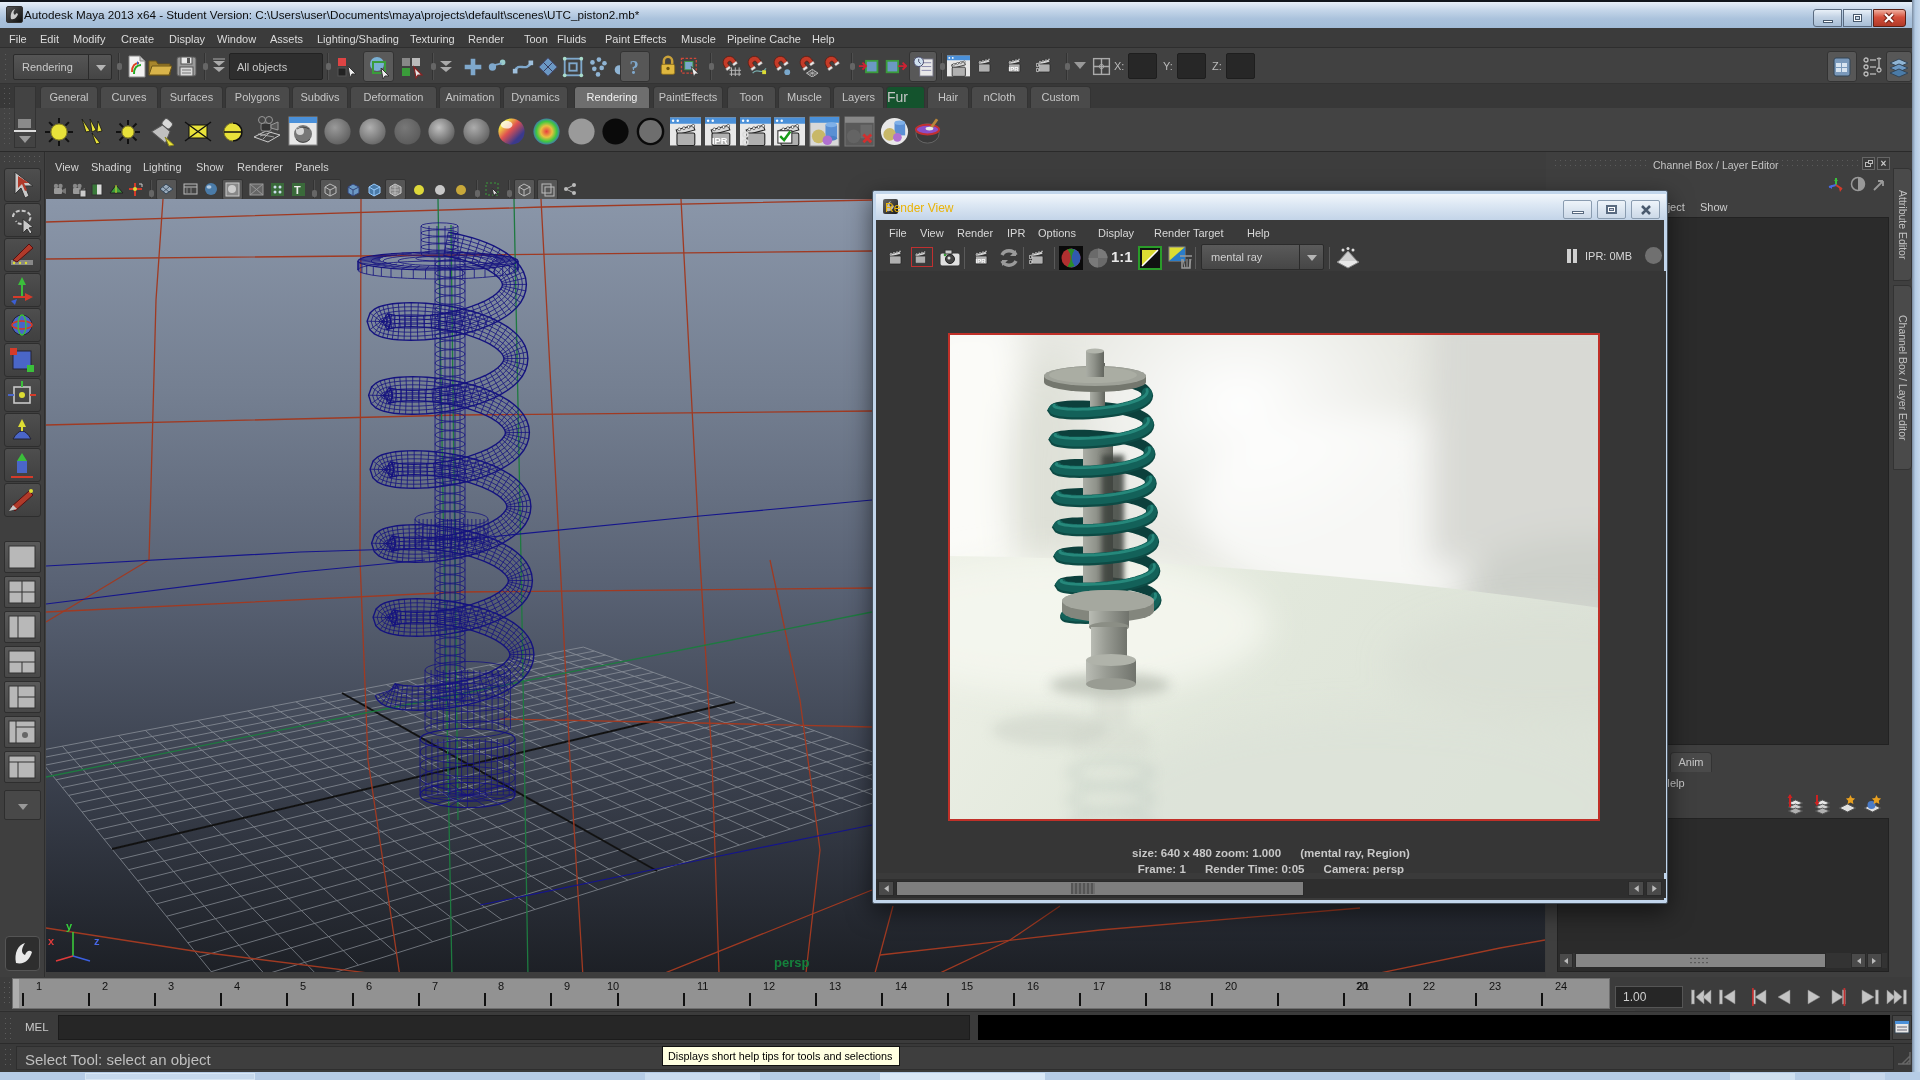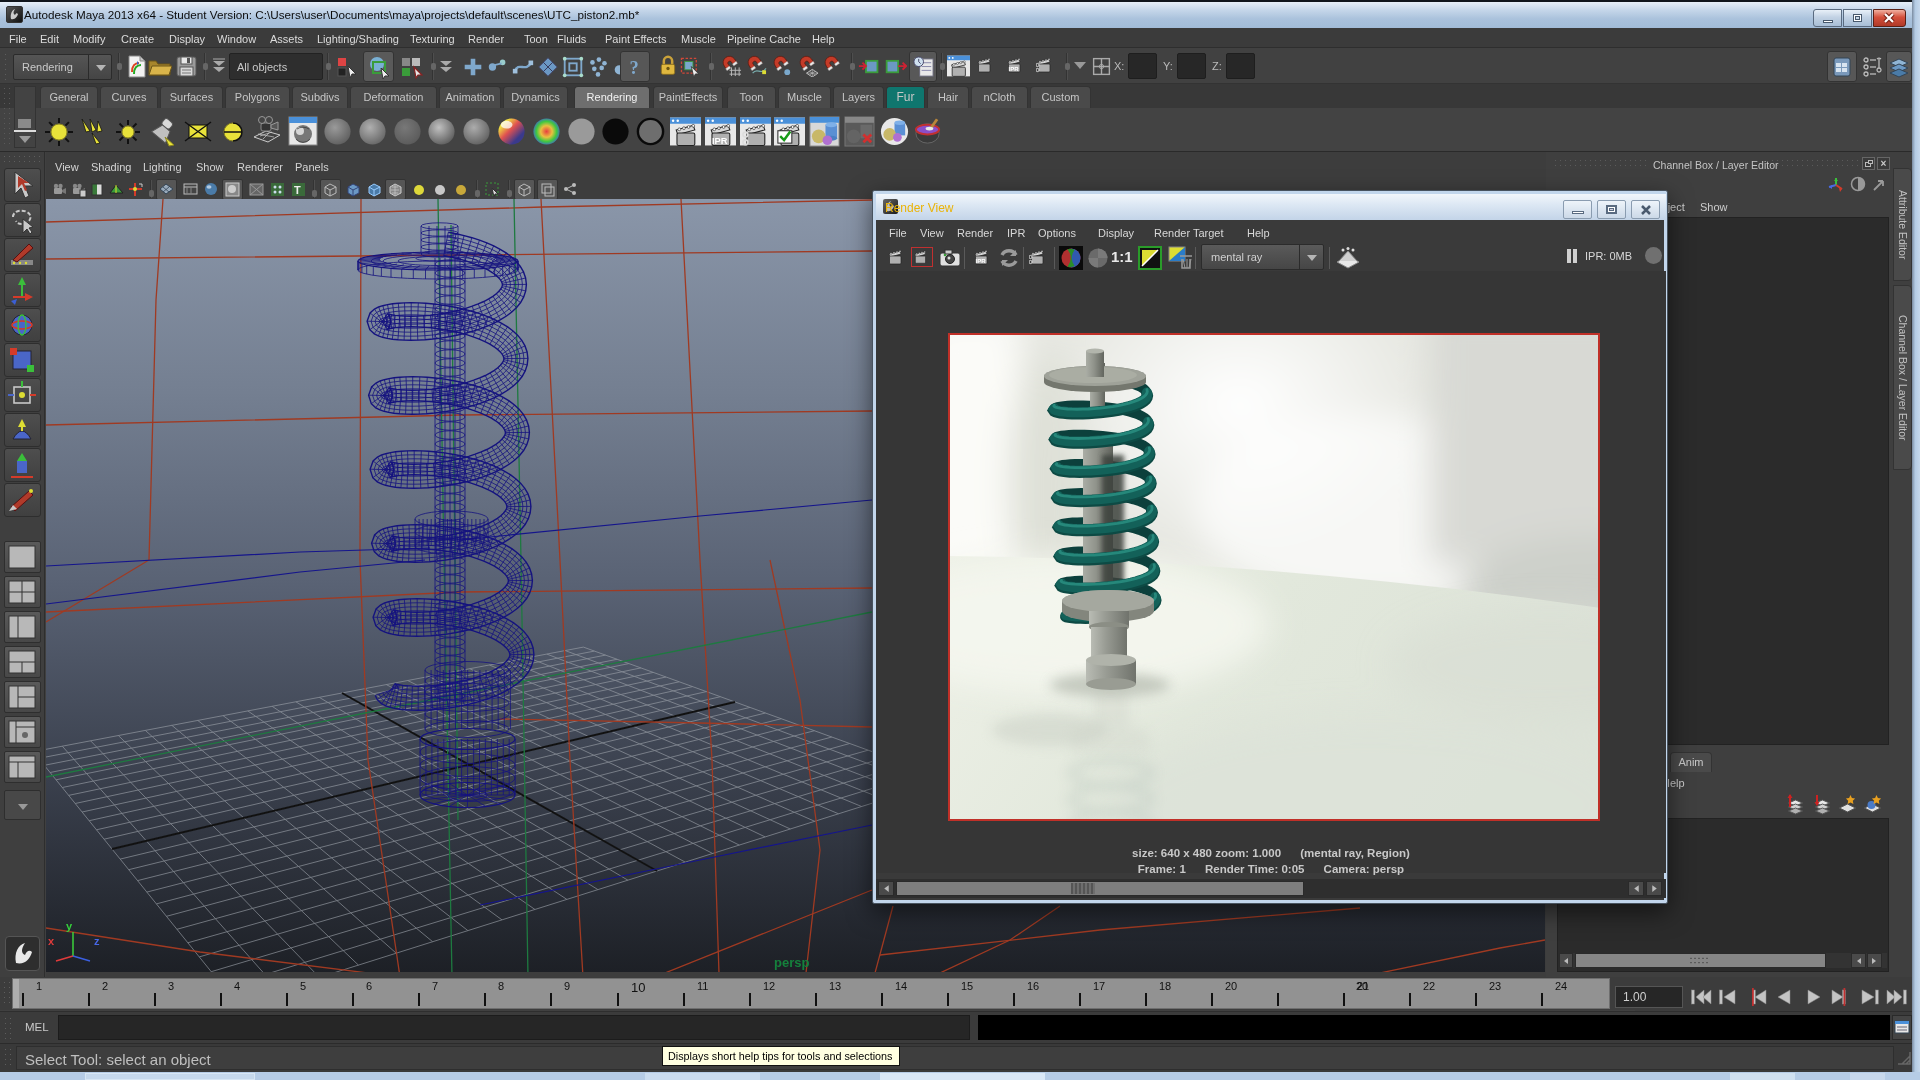--- a/index.html
+++ b/index.html
@@ -320,21 +320,21 @@
     <div class="abs" style="left:225px;top:86px;width:65px;height:22px;background:#4a4a4a;border:1px solid #333;border-bottom:none;border-radius:4px 4px 0 0;text-align:center;font-size:11px;color:#c6c6c6;line-height:21px">Polygons</div>
     <div class="abs" style="left:292px;top:86px;width:56px;height:22px;background:#4a4a4a;border:1px solid #333;border-bottom:none;border-radius:4px 4px 0 0;text-align:center;font-size:11px;color:#c6c6c6;line-height:21px">Subdivs</div>
     <div class="abs" style="left:350px;top:86px;width:87px;height:22px;background:#4a4a4a;border:1px solid #333;border-bottom:none;border-radius:4px 4px 0 0;text-align:center;font-size:11px;color:#c6c6c6;line-height:21px">Deformation</div>
     <div class="abs" style="left:439px;top:86px;width:62px;height:22px;background:#4a4a4a;border:1px solid #333;border-bottom:none;border-radius:4px 4px 0 0;text-align:center;font-size:11px;color:#c6c6c6;line-height:21px">Animation</div>
     <div class="abs" style="left:503px;top:86px;width:65px;height:22px;background:#4a4a4a;border:1px solid #333;border-bottom:none;border-radius:4px 4px 0 0;text-align:center;font-size:11px;color:#c6c6c6;line-height:21px">Dynamics</div>
     <div class="abs" style="left:574px;top:86px;width:76px;height:22px;background:#6e6e6e;border:1px solid #333;border-bottom:none;border-radius:4px 4px 0 0;text-align:center;font-size:11px;color:#f2f2f2;line-height:21px">Rendering</div>
     <div class="abs" style="left:653px;top:86px;width:70px;height:22px;background:#4a4a4a;border:1px solid #333;border-bottom:none;border-radius:4px 4px 0 0;text-align:center;font-size:11px;color:#c6c6c6;line-height:21px">PaintEffects</div>
     <div class="abs" style="left:727px;top:86px;width:49px;height:22px;background:#4a4a4a;border:1px solid #333;border-bottom:none;border-radius:4px 4px 0 0;text-align:center;font-size:11px;color:#c6c6c6;line-height:21px">Toon</div>
     <div class="abs" style="left:778px;top:86px;width:53px;height:22px;background:#4a4a4a;border:1px solid #333;border-bottom:none;border-radius:4px 4px 0 0;text-align:center;font-size:11px;color:#c6c6c6;line-height:21px">Muscle</div>
     <div class="abs" style="left:833px;top:86px;width:51px;height:22px;background:#4a4a4a;border:1px solid #333;border-bottom:none;border-radius:4px 4px 0 0;text-align:center;font-size:11px;color:#c6c6c6;line-height:21px">Layers</div>
-    <div class="abs" style="left:886px;top:86px;width:39px;height:22px;background:#0f766e;border:1px solid #333;border-bottom:none;border-radius:4px 4px 0 0;text-align:center;font-size:12px;color:#c6c6c6;line-height:21px">Fur</div>
+    <div class="abs" style="left:886px;top:86px;width:39px;height:22px;background:#14532d;border:1px solid #333;border-bottom:none;border-radius:4px 4px 0 0;font-size:14px;color:#c6c6c6;line-height:21px">Fur</div>
     <div class="abs" style="left:927px;top:86px;width:42px;height:22px;background:#4a4a4a;border:1px solid #333;border-bottom:none;border-radius:4px 4px 0 0;text-align:center;font-size:11px;color:#c6c6c6;line-height:21px">Hair</div>
     <div class="abs" style="left:971px;top:86px;width:57px;height:22px;background:#4a4a4a;border:1px solid #333;border-bottom:none;border-radius:4px 4px 0 0;text-align:center;font-size:11px;color:#c6c6c6;line-height:21px">nCloth</div>
     <div class="abs" style="left:1030px;top:86px;width:61px;height:22px;background:#4a4a4a;border:1px solid #333;border-bottom:none;border-radius:4px 4px 0 0;text-align:center;font-size:11px;color:#c6c6c6;line-height:21px">Custom</div>
     <svg class="abs" style="left:44px;top:117px" width="30" height="30" viewBox="0 0 30 30">
       <circle cx="15" cy="15" r="8" fill="#e8e23a" stroke="#8a8420"></circle>
       <line x1="24.0" y1="15.0" x2="29.0" y2="15.0" stroke="#111" stroke-width="2"></line>
       <line x1="21.4" y1="21.4" x2="24.9" y2="24.9" stroke="#111" stroke-width="2"></line>
       <line x1="15.0" y1="24.0" x2="15.0" y2="29.0" stroke="#111" stroke-width="2"></line>
       <line x1="8.6" y1="21.4" x2="5.1" y2="24.9" stroke="#111" stroke-width="2"></line>
       <line x1="6.0" y1="15.0" x2="1.0" y2="15.0" stroke="#111" stroke-width="2"></line>
@@ -1545,21 +1545,21 @@
     <div class="txt" style="left:300px;top:980px;font-size:11px;color:#111">5</div>
     <div class="abs" style="left:286px;top:993px;width:2px;height:13px;background:#111"></div>
     <div class="txt" style="left:366px;top:980px;font-size:11px;color:#111">6</div>
     <div class="abs" style="left:352px;top:993px;width:2px;height:13px;background:#111"></div>
     <div class="txt" style="left:432px;top:980px;font-size:11px;color:#111">7</div>
     <div class="abs" style="left:418px;top:993px;width:2px;height:13px;background:#111"></div>
     <div class="txt" style="left:498px;top:980px;font-size:11px;color:#111">8</div>
     <div class="abs" style="left:484px;top:993px;width:2px;height:13px;background:#111"></div>
     <div class="txt" style="left:564px;top:980px;font-size:11px;color:#111">9</div>
     <div class="abs" style="left:550px;top:993px;width:2px;height:13px;background:#111"></div>
-    <div class="txt" style="left:631px;top:980px;font-size:13px;color:#111">10</div>
+    <div class="txt" style="left:607px;top:980px;font-size:11px;color:#111">10</div>
     <div class="abs" style="left:617px;top:993px;width:2px;height:13px;background:#111"></div>
     <div class="txt" style="left:697px;top:980px;font-size:11px;color:#111">11</div>
     <div class="abs" style="left:683px;top:993px;width:2px;height:13px;background:#111"></div>
     <div class="txt" style="left:763px;top:980px;font-size:11px;color:#111">12</div>
     <div class="abs" style="left:749px;top:993px;width:2px;height:13px;background:#111"></div>
     <div class="txt" style="left:829px;top:980px;font-size:11px;color:#111">13</div>
     <div class="abs" style="left:815px;top:993px;width:2px;height:13px;background:#111"></div>
     <div class="txt" style="left:895px;top:980px;font-size:11px;color:#111">14</div>
     <div class="abs" style="left:881px;top:993px;width:2px;height:13px;background:#111"></div>
     <div class="txt" style="left:961px;top:980px;font-size:11px;color:#111">15</div>

